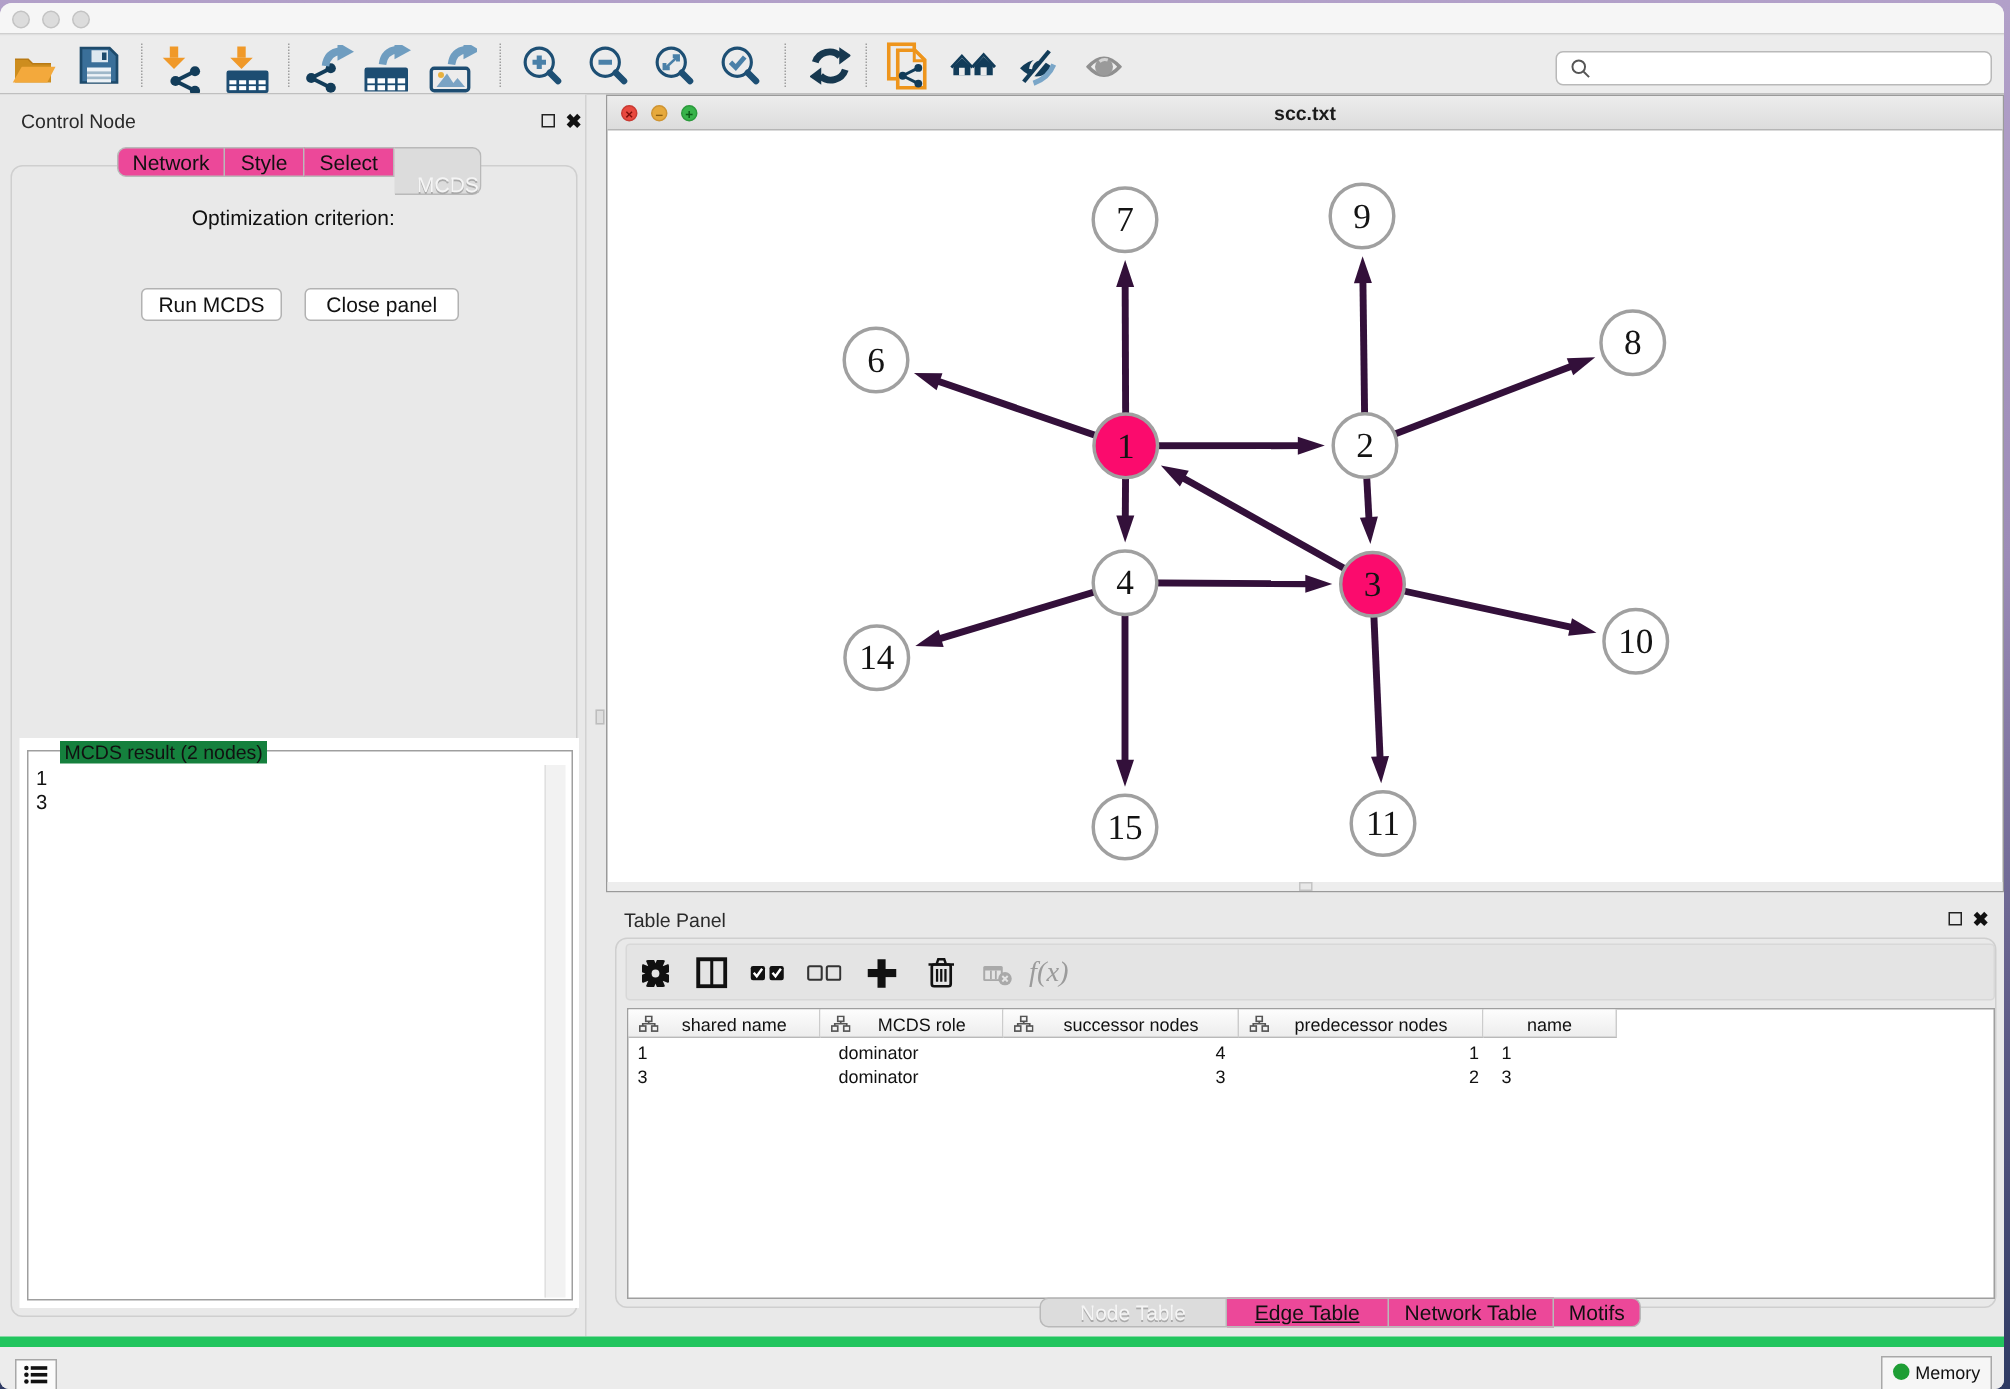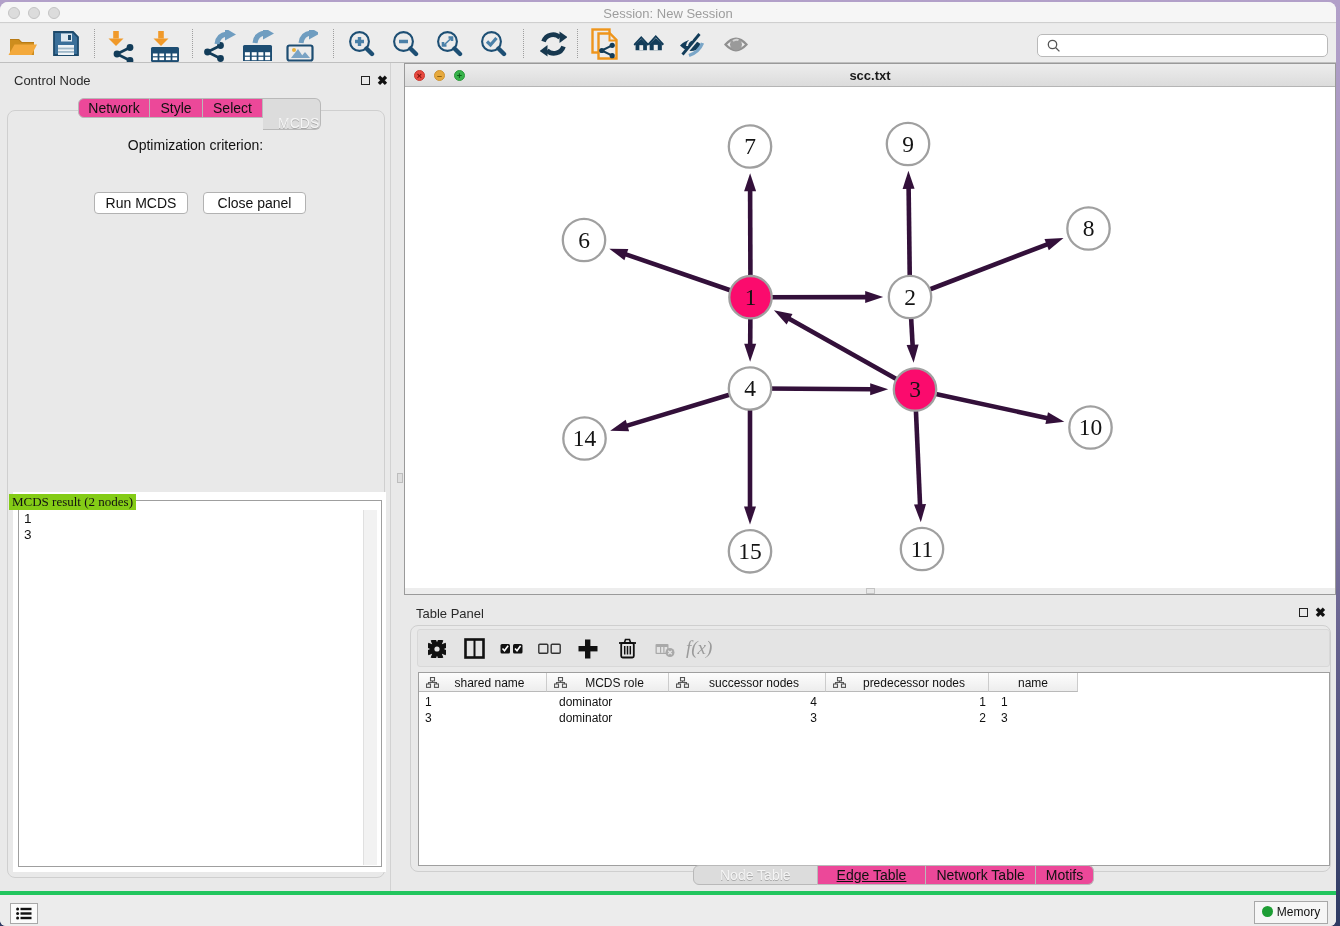--- a/index.html
+++ b/index.html
@@ -36,34 +36,33 @@
 .net { position:absolute; left:0; top:24px; }
 
 .tpanel { position:absolute; left:404px; top:593px; width:932px; height:296px; background:#e9e9e9; }
 .ttoolbar { position:absolute; left:13px; top:34px; width:913px; height:38px; background:#e4e4e4; border:1px solid #d8d8d8; border-radius:3px; }
 .tablebox { position:absolute; left:14px; top:77px; width:912px; height:194px; background:#fff; border:1px solid #9f9f9f; }
 .thead { position:absolute; left:0; top:0; height:19px; background:linear-gradient(180deg,#fdfdfd,#ededed); border-right:1px solid #cccccc; border-bottom:1px solid #b9b9b9; }
 .thead .lbl { position:absolute; top:3px; font-size:12px; color:#111; white-space:nowrap; }
 .trow { position:absolute; font-size:12px; color:#111; white-space:nowrap; }
 .btabs { position:absolute; display:flex; }
 
-.statusbar { position:absolute; left:0; top:889px; width:100%; height:35px; background:#ececec; border-top:4px solid #22c55e; }
+.statusbar { position:absolute; left:0; top:889px; width:100%; height:35px; background:#ececec; border-top:7px solid #22c55e; }
 .listbtn { position:absolute; left:10px; top:8px; width:28px; height:21px; background:#fbfbfb; border:1px solid #a8a8a8; }
 .membtn { position:absolute; right:8px; top:6px; width:74px; height:23px; background:#f6f6f6; border:1px solid #a8a8a8; font-size:12px; color:#111; text-align:center; line-height:21px; }
 .dot { display:inline-block; width:11px; height:11px; border-radius:50%; background:#1e9e35; vertical-align:-1px; margin-right:4px; }
 </style>
 </head>
 <body>
 <div class="app">
 
   <div class="titlebar">
     <div class="tl" style="left:8px;"></div>
     <div class="tl" style="left:28px;"></div>
     <div class="tl" style="left:48px;"></div>
-    <div class="title-text">Session: New Session</div>
   </div>
 
   <div class="toolbar">
     <svg class="ticon" style="left:7px;top:6px;" width="32" height="29" viewBox="0 0 32 29">
         <path d="M3 9 L12 9 L15 12 L27 12 L27 15 L3 15 Z" fill="#b97a14"></path>
         <path d="M3 25 L3 10 L11.5 10 L14.5 13 L27 13 L27 25 Z" fill="#cd8d1e"></path>
         <path d="M1.5 25 L7.5 14.5 L30 14.5 L24.5 25 Z" fill="#f3a93c"></path>
       </svg>
     <svg class="ticon" style="left:50px;top:4px;" width="32" height="31" viewBox="0 0 32 31">
         <path d="M4 4 L23 4 L28 9 L28 27 L4 27 Z" fill="#3a6f99" stroke="#1d4a6b" stroke-width="1.8"></path>
@@ -207,21 +206,21 @@
       <div class="tab" style="width:53px;padding:0;">Style</div>
       <div class="tab" style="width:60px;padding:0;">Select</div>
       <div class="tab sel last" style="width:58px;padding:15px;">MCDS</div>
     </div>
     <div style="position:absolute;left:0;top:74px;width:391px;text-align:center;font-size:14px;color:#111;">Optimization criterion:</div>
     <div class="btn" style="left:94px;top:129px;width:94px;">Run MCDS</div>
     <div class="btn" style="left:203px;top:129px;width:103px;">Close panel</div>
 
     <div style="position:absolute;left:13px;top:429px;width:373px;height:380px;background:#fff;"></div>
     <div style="position:absolute;left:18px;top:437px;width:364px;height:367px;border:1px solid #9f9f9f;"></div>
-    <div style="position:absolute;left:9px;top:431px;background:#84cc16;padding:0 3px;font-size:13px;color:#111;font-family:Liberation Serif, serif;">MCDS result (2 nodes)</div>
+    <div style="position:absolute;left:40px;top:431px;background:#15803d;padding:0 3px;font-size:13px;color:#111;">MCDS result (2 nodes)</div>
     <div style="position:absolute;left:363px;top:447px;width:14px;height:355px;background:#f2f2f2;border-left:1px solid #e0e0e0;"></div>
     <div style="position:absolute;left:24px;top:448px;font-size:13.5px;line-height:15.5px;color:#111;">1<br>3</div>
   </div>
 
   <div style="position:absolute;left:397px;top:471px;width:6px;height:10px;background:#dedede;border:1px solid #bdbdbd;"></div>
 
   <div class="netwin">
     <div class="nettitle">
       <div class="mac" style="left:9px;background:#e8493f;border:1px solid #c93a32;color:#7c0f0a;">×</div>
       <div class="mac" style="left:29px;background:#e6a93c;border:1px solid #cf9432;color:#8a5d10;">–</div>

